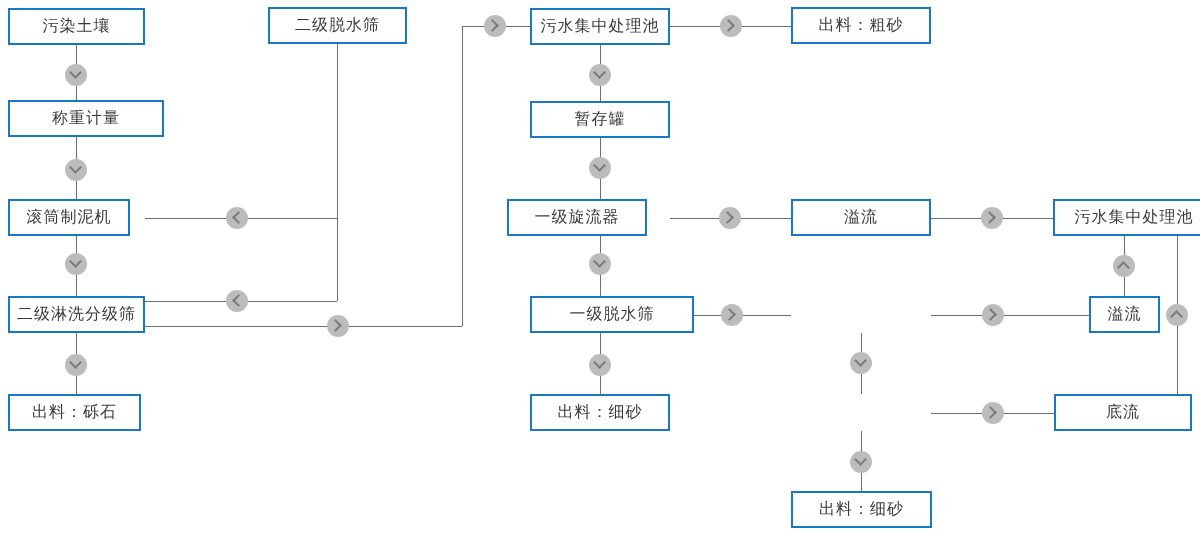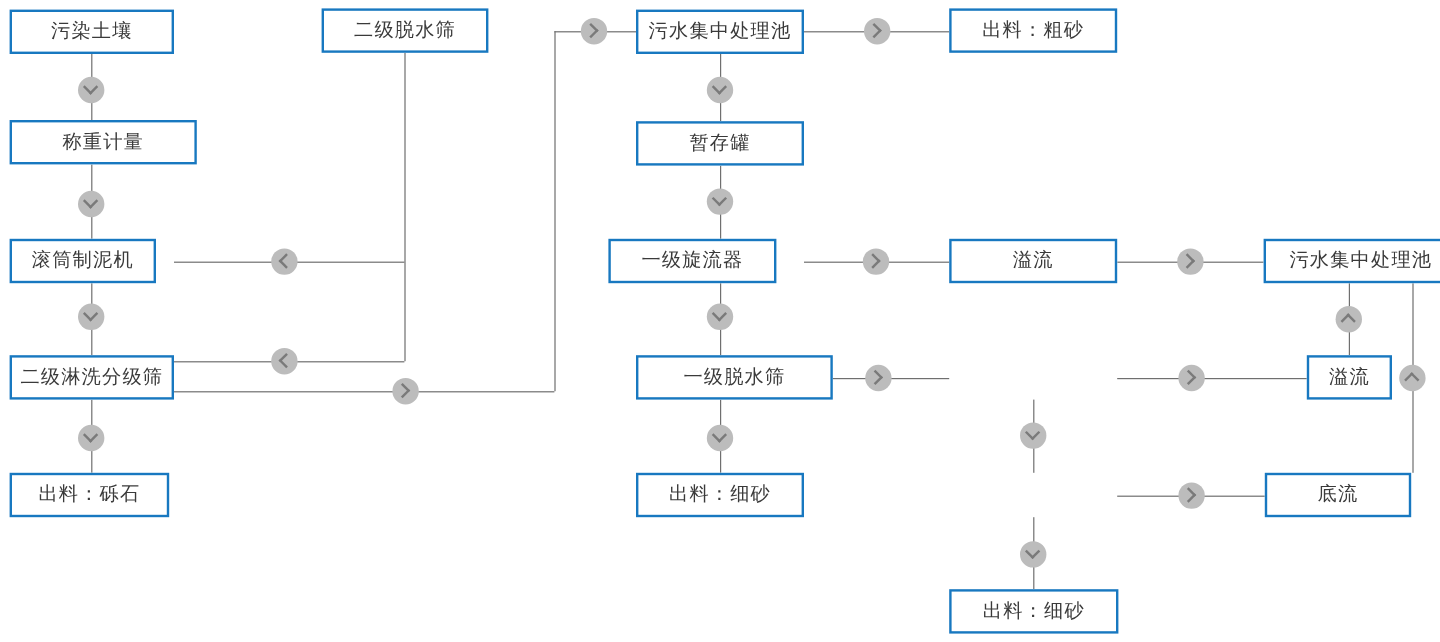--- a/index.html
+++ b/index.html
@@ -91,16 +91,16 @@
   <div class="node" style="left:8px;top:394px;width:133px">出料：砾石</div>
   <div class="node" style="left:530px;top:8px;width:140px">污水集中处理池</div>
   <div class="node" style="left:530px;top:101px;width:140px">暂存罐</div>
   <div class="node" style="left:791px;top:7px;width:140px">出料：粗砂</div>
   <div class="node" style="left:507px;top:199px;width:140px">一级旋流器</div>
   <div class="node" style="left:791px;top:199px;width:140px">溢流</div>
   <div class="node" style="left:1053px;top:199px;width:162px">污水集中处理池</div>
   <div class="node" style="left:530px;top:296px;width:164px">一级脱水筛</div>
   <div class="node" style="left:1089px;top:296px;width:71px">溢流</div>
   <div class="node" style="left:530px;top:394px;width:140px">出料：细砂</div>
-  <div class="node" style="left:1054px;top:394px;width:122px">底流</div>
+  <div class="node" style="left:1054px;top:394px;width:138px">底流</div>
   <div class="node" style="left:791px;top:491px;width:141px">出料：细砂</div>
 
 </div>
 
 </body></html>

